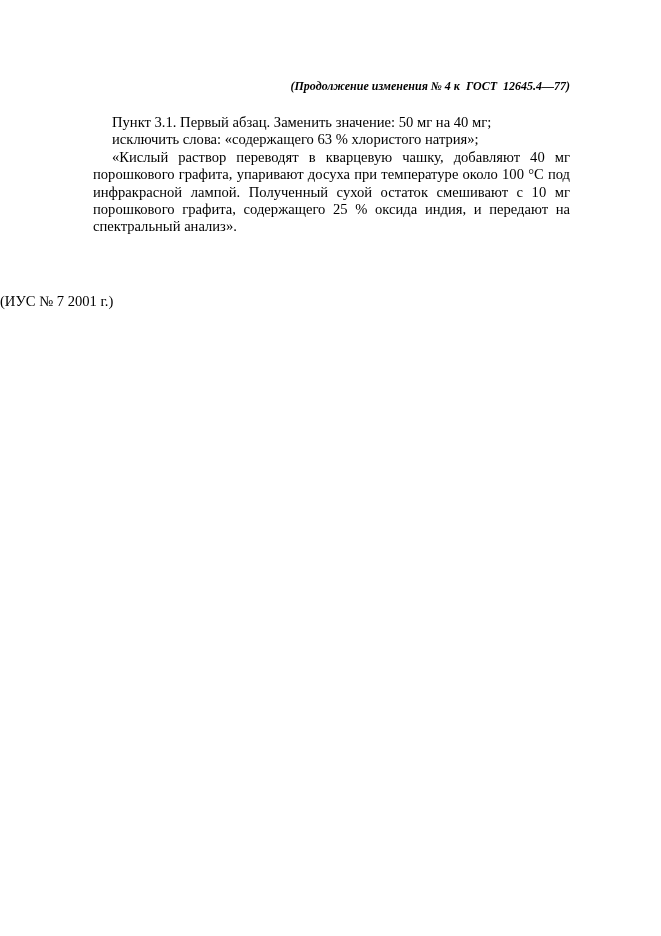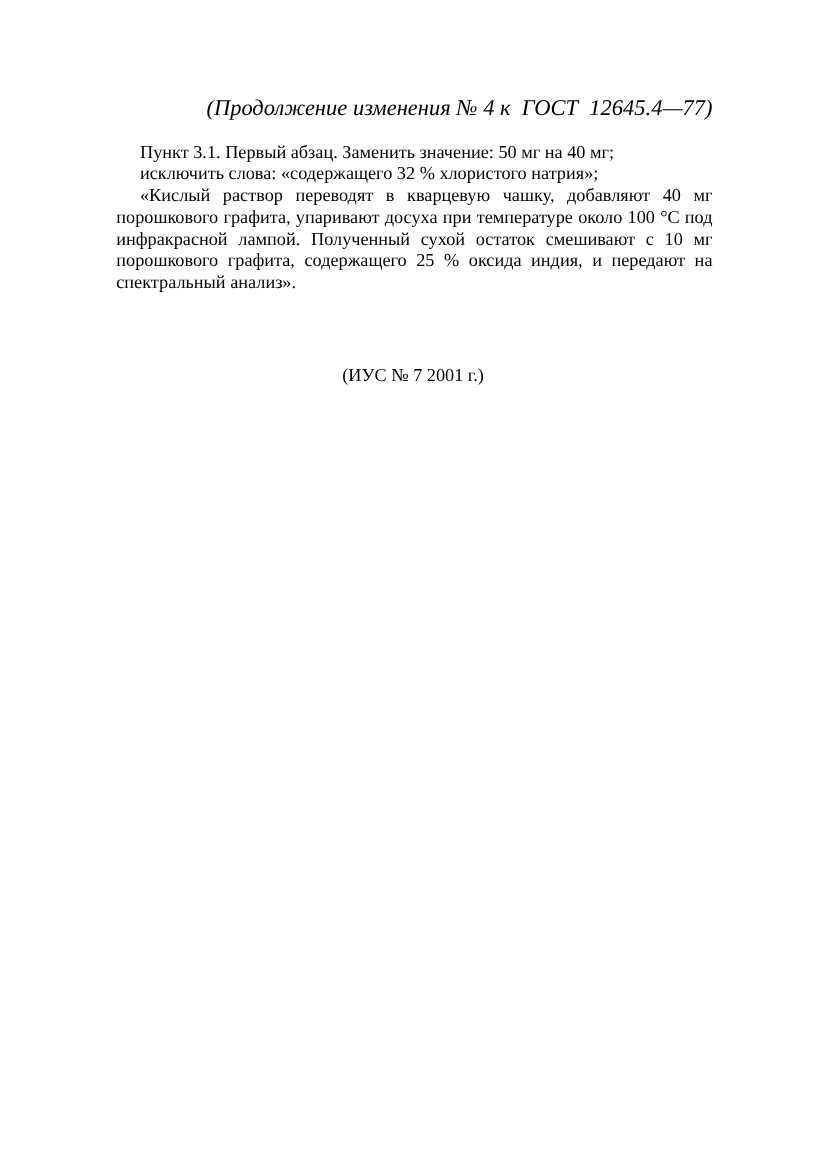--- a/index.html
+++ b/index.html
@@ -13,23 +13,24 @@
       position: relative;
       overflow: hidden;
       font-family: "Liberation Serif", "DejaVu Serif", serif;
       color: #000000;
     }
     .page-header {
       position: absolute;
       top: 77px;
       right: 91px;
       font-style: italic;
-      font-size: 18px;
+      font-size: 12px;
       line-height: 18px;
       white-space: pre;
+      font-weight: bold;
     }
     .body-text {
       position: absolute;
       left: 93px;
       top: 114px;
       width: 477px;
       font-size: 14.6px;
       line-height: 17.4px;
     }
     .body-text p {
@@ -38,29 +39,28 @@
       text-indent: 19px;
     }
     .body-text p.last-line-left {
       text-align-last: left;
     }
     .footer-ref {
       position: absolute;
       top: 292px;
       left: 0;
       width: 661px;
-      text-align: center;
       font-size: 14.6px;
       line-height: 18px;
     }
   </style>
 </head>
 <body>
 
 <div class="page-header">(Продолжение изменения № 4 к  ГОСТ  12645.4—77)</div>
 
 <div class="body-text">
   <p class="last-line-left">Пункт 3.1. Первый абзац. Заменить значение: 50 мг на 40 мг;</p>
-  <p class="last-line-left">исключить слова: «содержащего 32 % хлористого натрия»;</p>
+  <p class="last-line-left">исключить слова: «содержащего 63 % хлористого натрия»;</p>
   <p class="last-line-left">«Кислый раствор переводят в кварцевую чашку, добавляют 40 мг порошкового графита, упаривают досуха при температуре около 100 °С под инфракрасной лампой. Полученный сухой остаток смешивают с 10 мг порошкового графита, содержащего 25 % оксида индия, и передают на спектральный анализ».</p>
 </div>
 
 <div class="footer-ref">(ИУС № 7 2001 г.)</div>
 
 </body></html>

